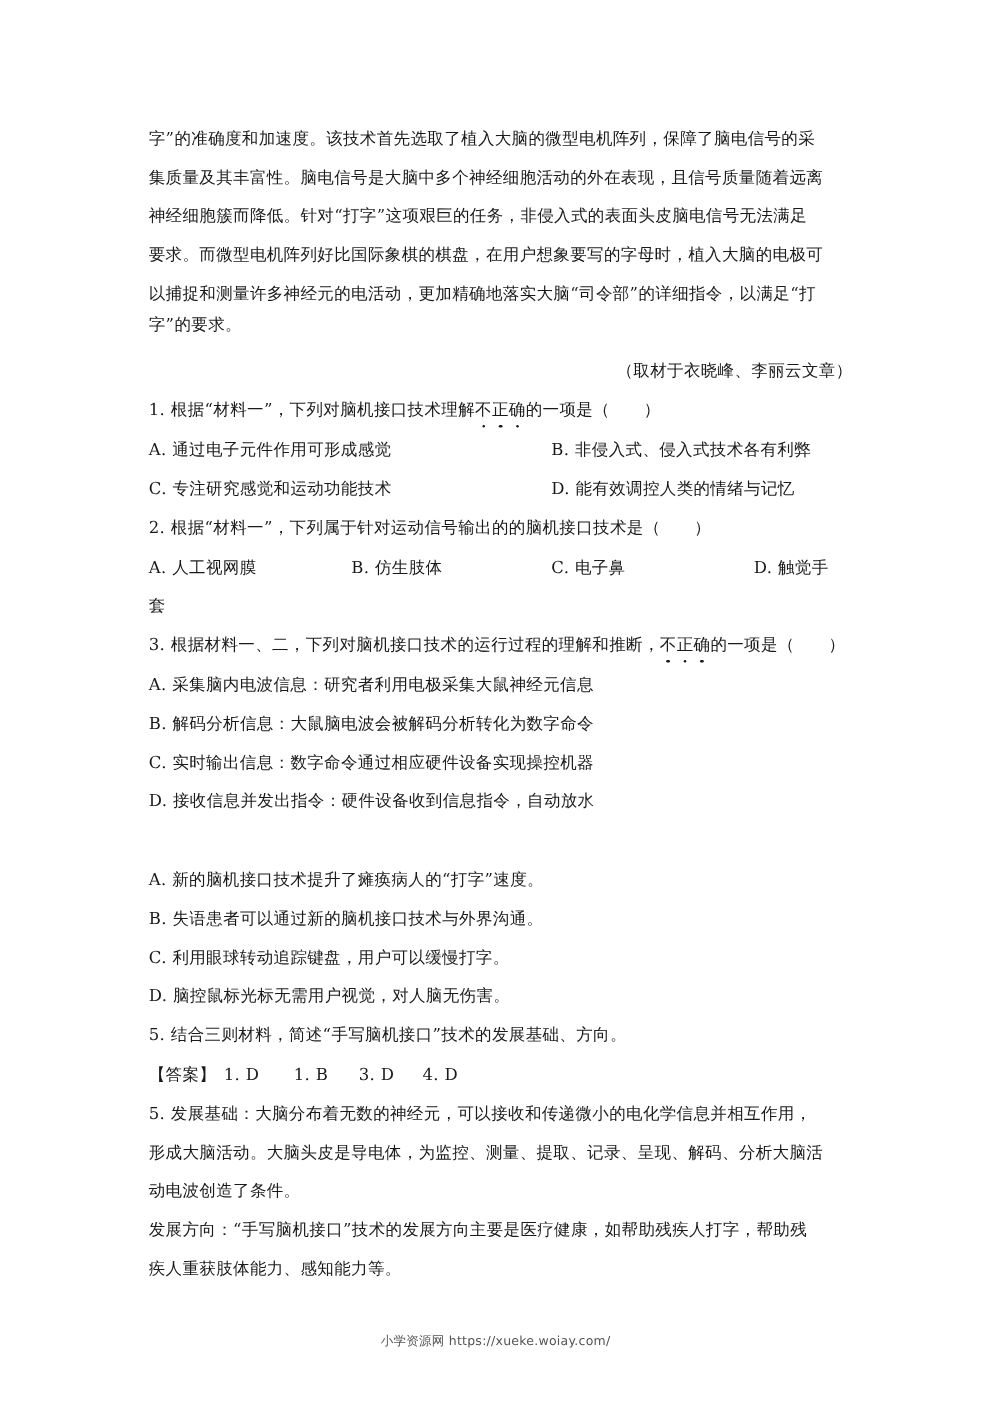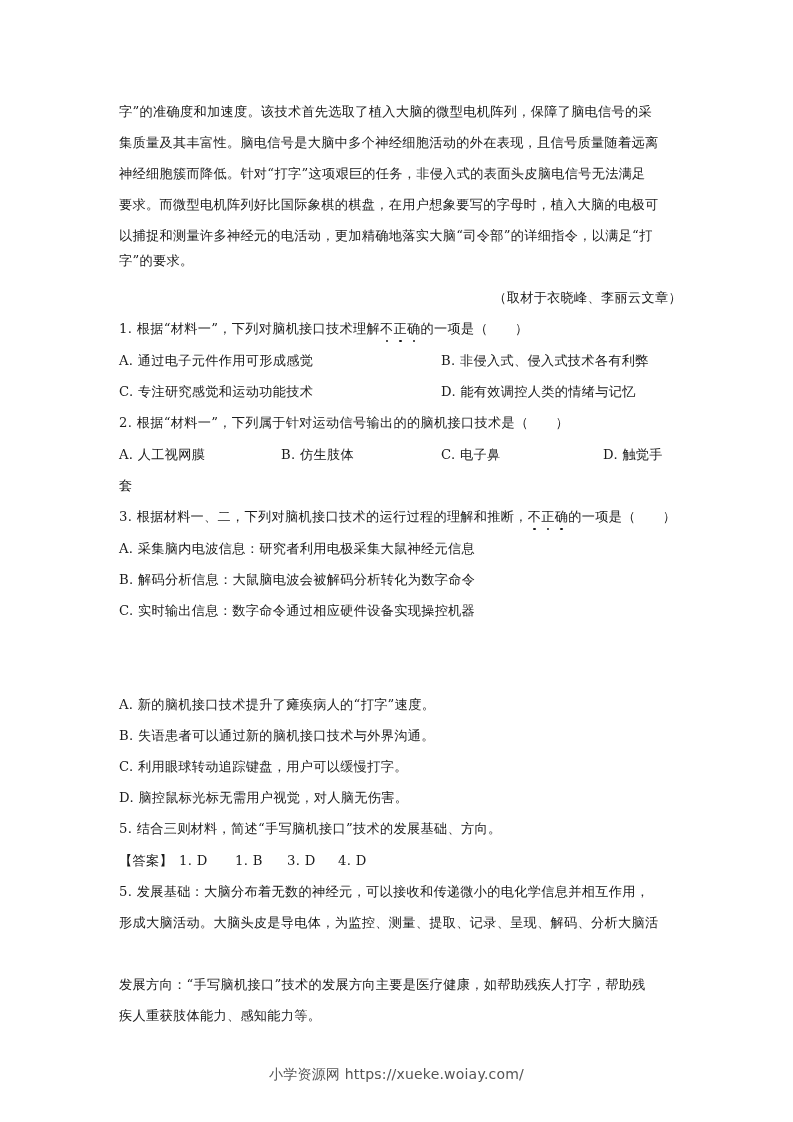--- a/index.html
+++ b/index.html
@@ -19,21 +19,21 @@
   .dot { position: relative; display: inline-block; }
   .dot::after {
     content: ""; position: absolute; left: 50%; bottom: -4px;
     width: 2.4px; height: 2.4px; margin-left: -1.2px;
     background: #1a1a1a; border-radius: 50%;
   }
   .bold { font-weight: normal; }
   .footer {
     position: absolute; left: 0; width: 793px; top: 1066px; text-align: center;
     font-family: "DejaVu Sans", "Liberation Sans", sans-serif;
-    font-size: 14px; color: #555555; letter-spacing: 0.2px;
+    font-size: 10px; color: #555555; letter-spacing: 0.2px;
   }
 </style>
 </head>
 <body>
 
 <div class="page">
 
   <div class="line" style="top:103px">字”的准确度和加速度。该技术首先选取了植入大脑的微型电机阵列，保障了脑电信号的采</div>
   <div class="line" style="top:134px">集质量及其丰富性。脑电信号是大脑中多个神经细胞活动的外在表现，且信号质量随着远离</div>
   <div class="line" style="top:165px">神经细胞簇而降低。针对“打字”这项艰巨的任务，非侵入式的表面头皮脑电信号无法满足</div>
@@ -63,35 +63,37 @@
     <span class="col" style="left:484px">D. 触觉手</span>
   </div>
   <div class="line" style="top:477px">套</div>
 
   <div class="line" style="top:508px">
     <span>3. 根据材料一、二，下列对脑机接口技术的运行过程的理解和推断，</span><span class="dot">不</span><span class="dot">正</span><span class="dot">确</span><span>的一项是（　　）</span>
   </div>
   <div class="line" style="top:540px">A. 采集脑内电波信息：研究者利用电极采集大鼠神经元信息</div>
   <div class="line" style="top:571px">B. 解码分析信息：大鼠脑电波会被解码分析转化为数字命令</div>
   <div class="line" style="top:602px">C. 实时输出信息：数字命令通过相应硬件设备实现操控机器</div>
+  <div class="line" style="top:633px">D. 接收信息并发出指令：硬件设备收到信息指令，自动放水</div>
 
   <div class="line" style="top:696px">A. 新的脑机接口技术提升了瘫痪病人的“打字”速度。</div>
   <div class="line" style="top:727px">B. 失语患者可以通过新的脑机接口技术与外界沟通。</div>
   <div class="line" style="top:758px">C. 利用眼球转动追踪键盘，用户可以缓慢打字。</div>
   <div class="line" style="top:789px">D. 脑控鼠标光标无需用户视觉，对人脑无伤害。</div>
 
   <div class="line" style="top:820px">5. 结合三则材料，简述“手写脑机接口”技术的发展基础、方向。</div>
 
   <div class="line" style="top:852px">
     <span class="bold">【答案】</span>
     <span style="position:absolute;left:60px">1. D</span>
     <span style="position:absolute;left:116px">1. B</span>
     <span style="position:absolute;left:168px">3. D</span>
     <span style="position:absolute;left:219px">4. D</span>
   </div>
 
   <div class="line" style="top:883px">5. 发展基础：大脑分布着无数的神经元，可以接收和传递微小的电化学信息并相互作用，</div>
   <div class="line" style="top:914px">形成大脑活动。大脑头皮是导电体，为监控、测量、提取、记录、呈现、解码、分析大脑活</div>
+  <div class="line" style="top:945px">动电波创造了条件。</div>
   <div class="line" style="top:976px">发展方向：“手写脑机接口”技术的发展方向主要是医疗健康，如帮助残疾人打字，帮助残</div>
   <div class="line" style="top:1007px">疾人重获肢体能力、感知能力等。</div>
 
   <div class="footer">小学资源网 https://xueke.woiay.com/</div>
 </div>
 
 </body></html>

